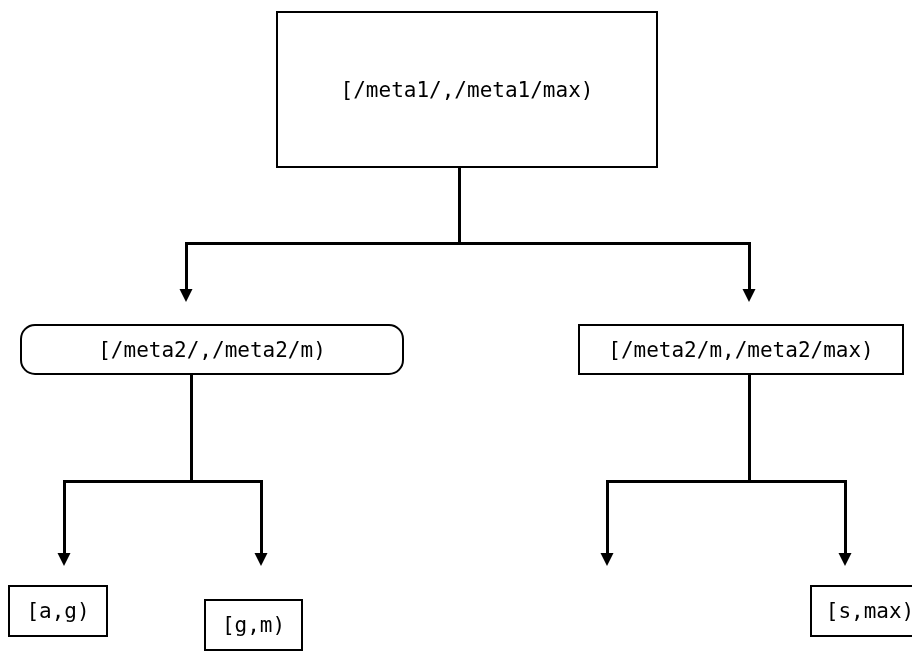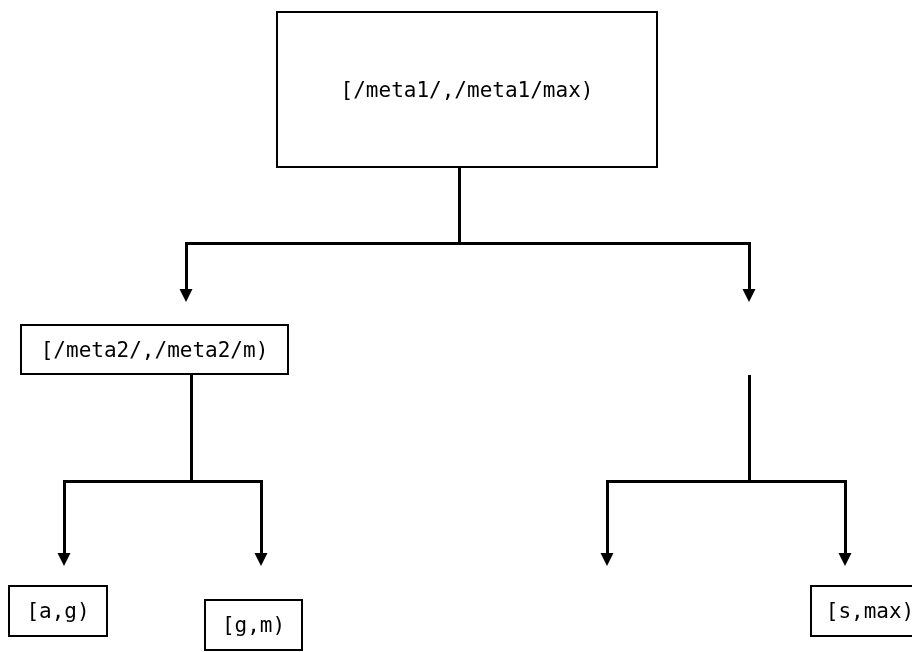--- a/index.html
+++ b/index.html
@@ -43,22 +43,23 @@
     left: 276px;
     top: 11px;
     width: 382px;
     height: 157px;
   }
   #node-root .node-label { font-size: 21px; }
   
   #node-meta2-low {
     left: 20px;
     top: 324px;
-    width: 269px;
+    width: 384px;
     height: 51px;
+    border-radius: 15px;
   }
   #node-meta2-high {
     left: 578px;
     top: 324px;
     width: 326px;
     height: 51px;
   }
   #node-meta2-low .node-label,
   #node-meta2-high .node-label { font-size: 21px; }
   
@@ -122,20 +123,23 @@
   </svg>
 
   <div class="node-box" id="node-root">
     <span class="node-label">[/meta1/,/meta1/max)</span>
   </div>
 
   <div class="node-box" id="node-meta2-low">
     <span class="node-label">[/meta2/,/meta2/m)</span>
   </div>
 
+  <div class="node-box" id="node-meta2-high">
+    <span class="node-label">[/meta2/m,/meta2/max)</span>
+  </div>
 
   <div class="node-box" id="node-leaf-ag">
     <span class="node-label">[a,g)</span>
   </div>
 
   <div class="node-box" id="node-leaf-gm">
     <span class="node-label">[g,m)</span>
   </div>
 
 

